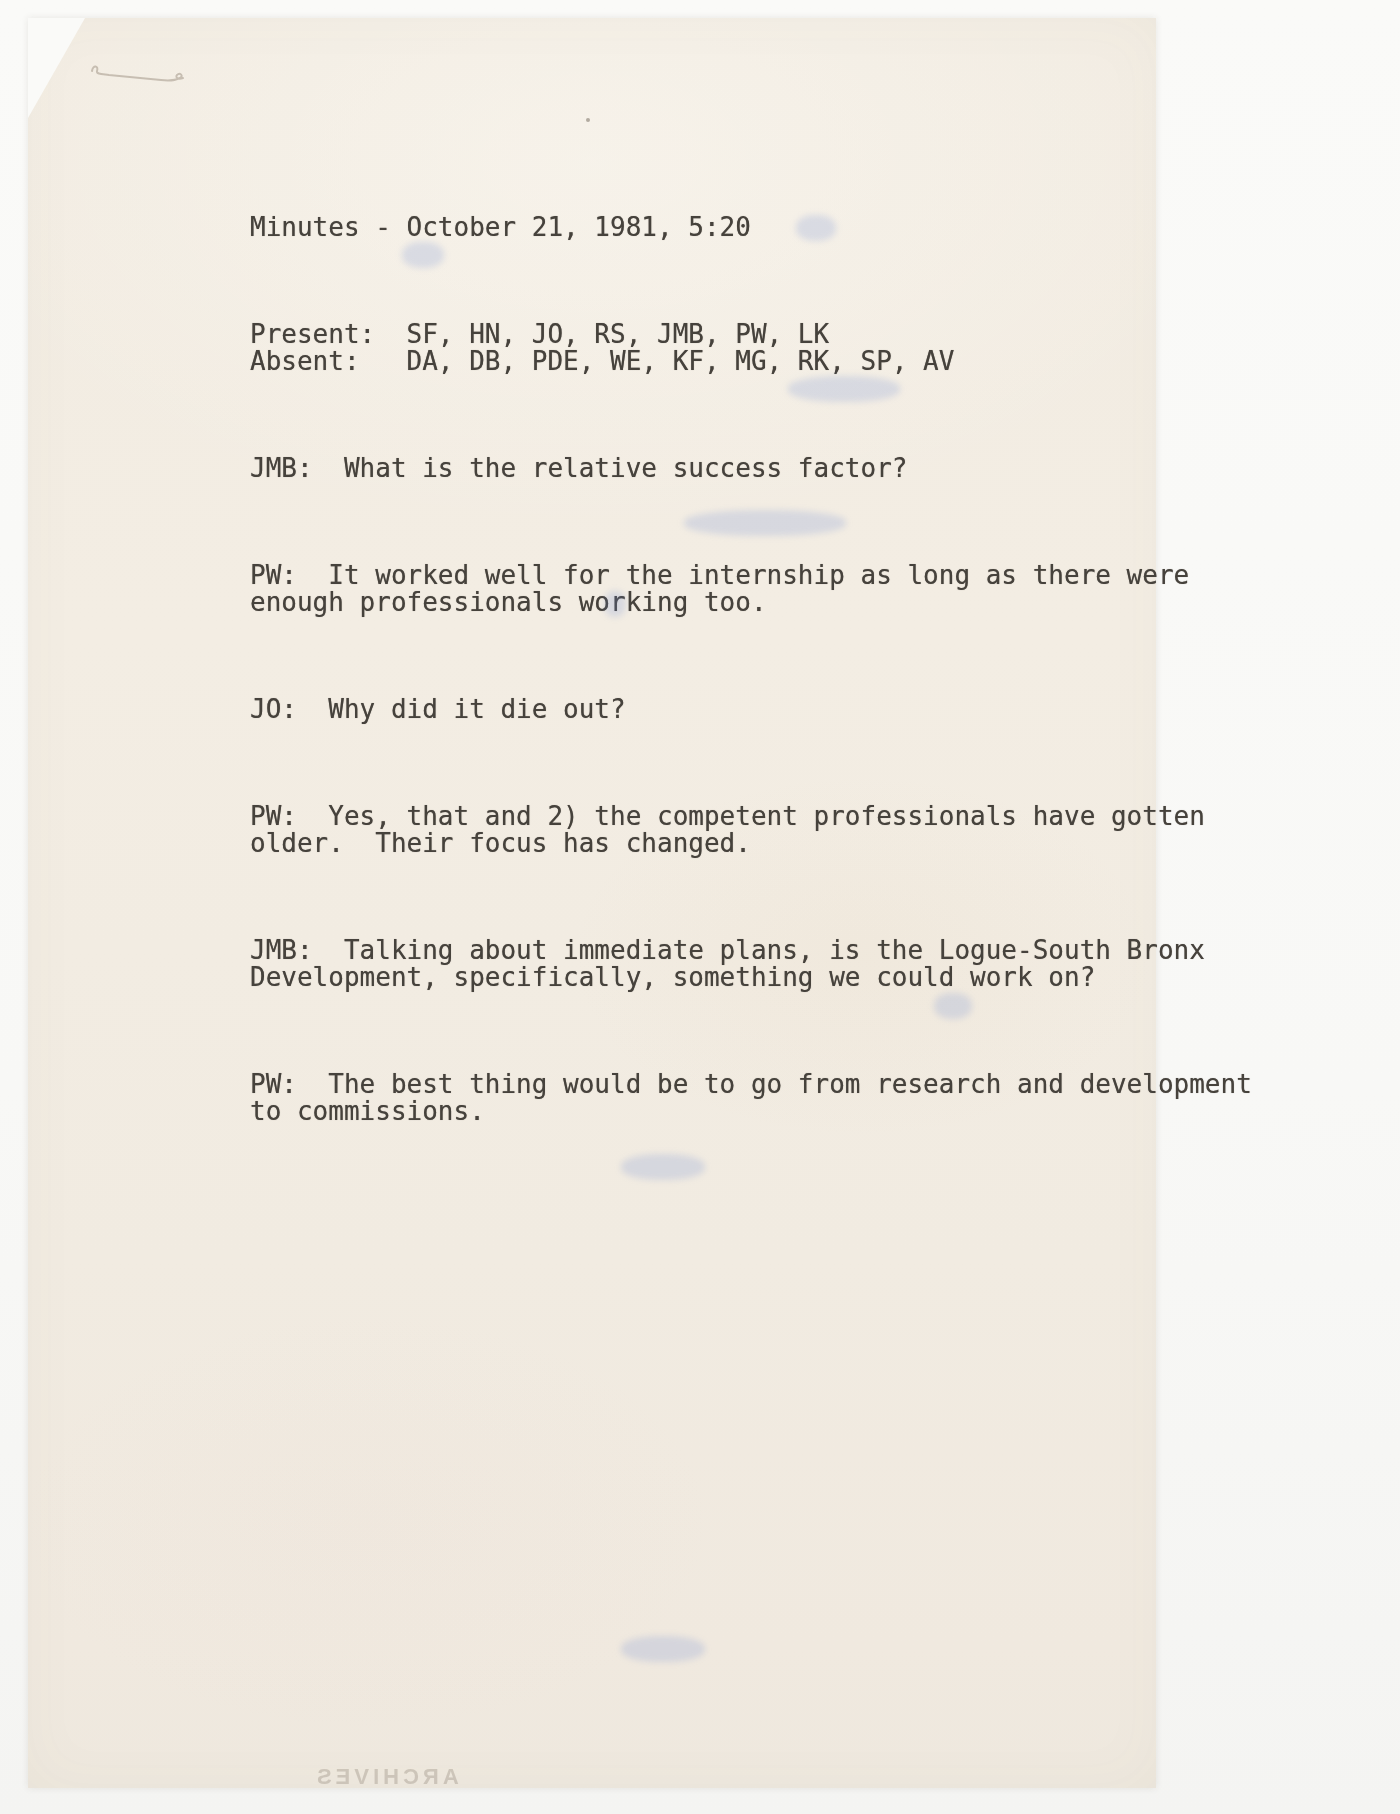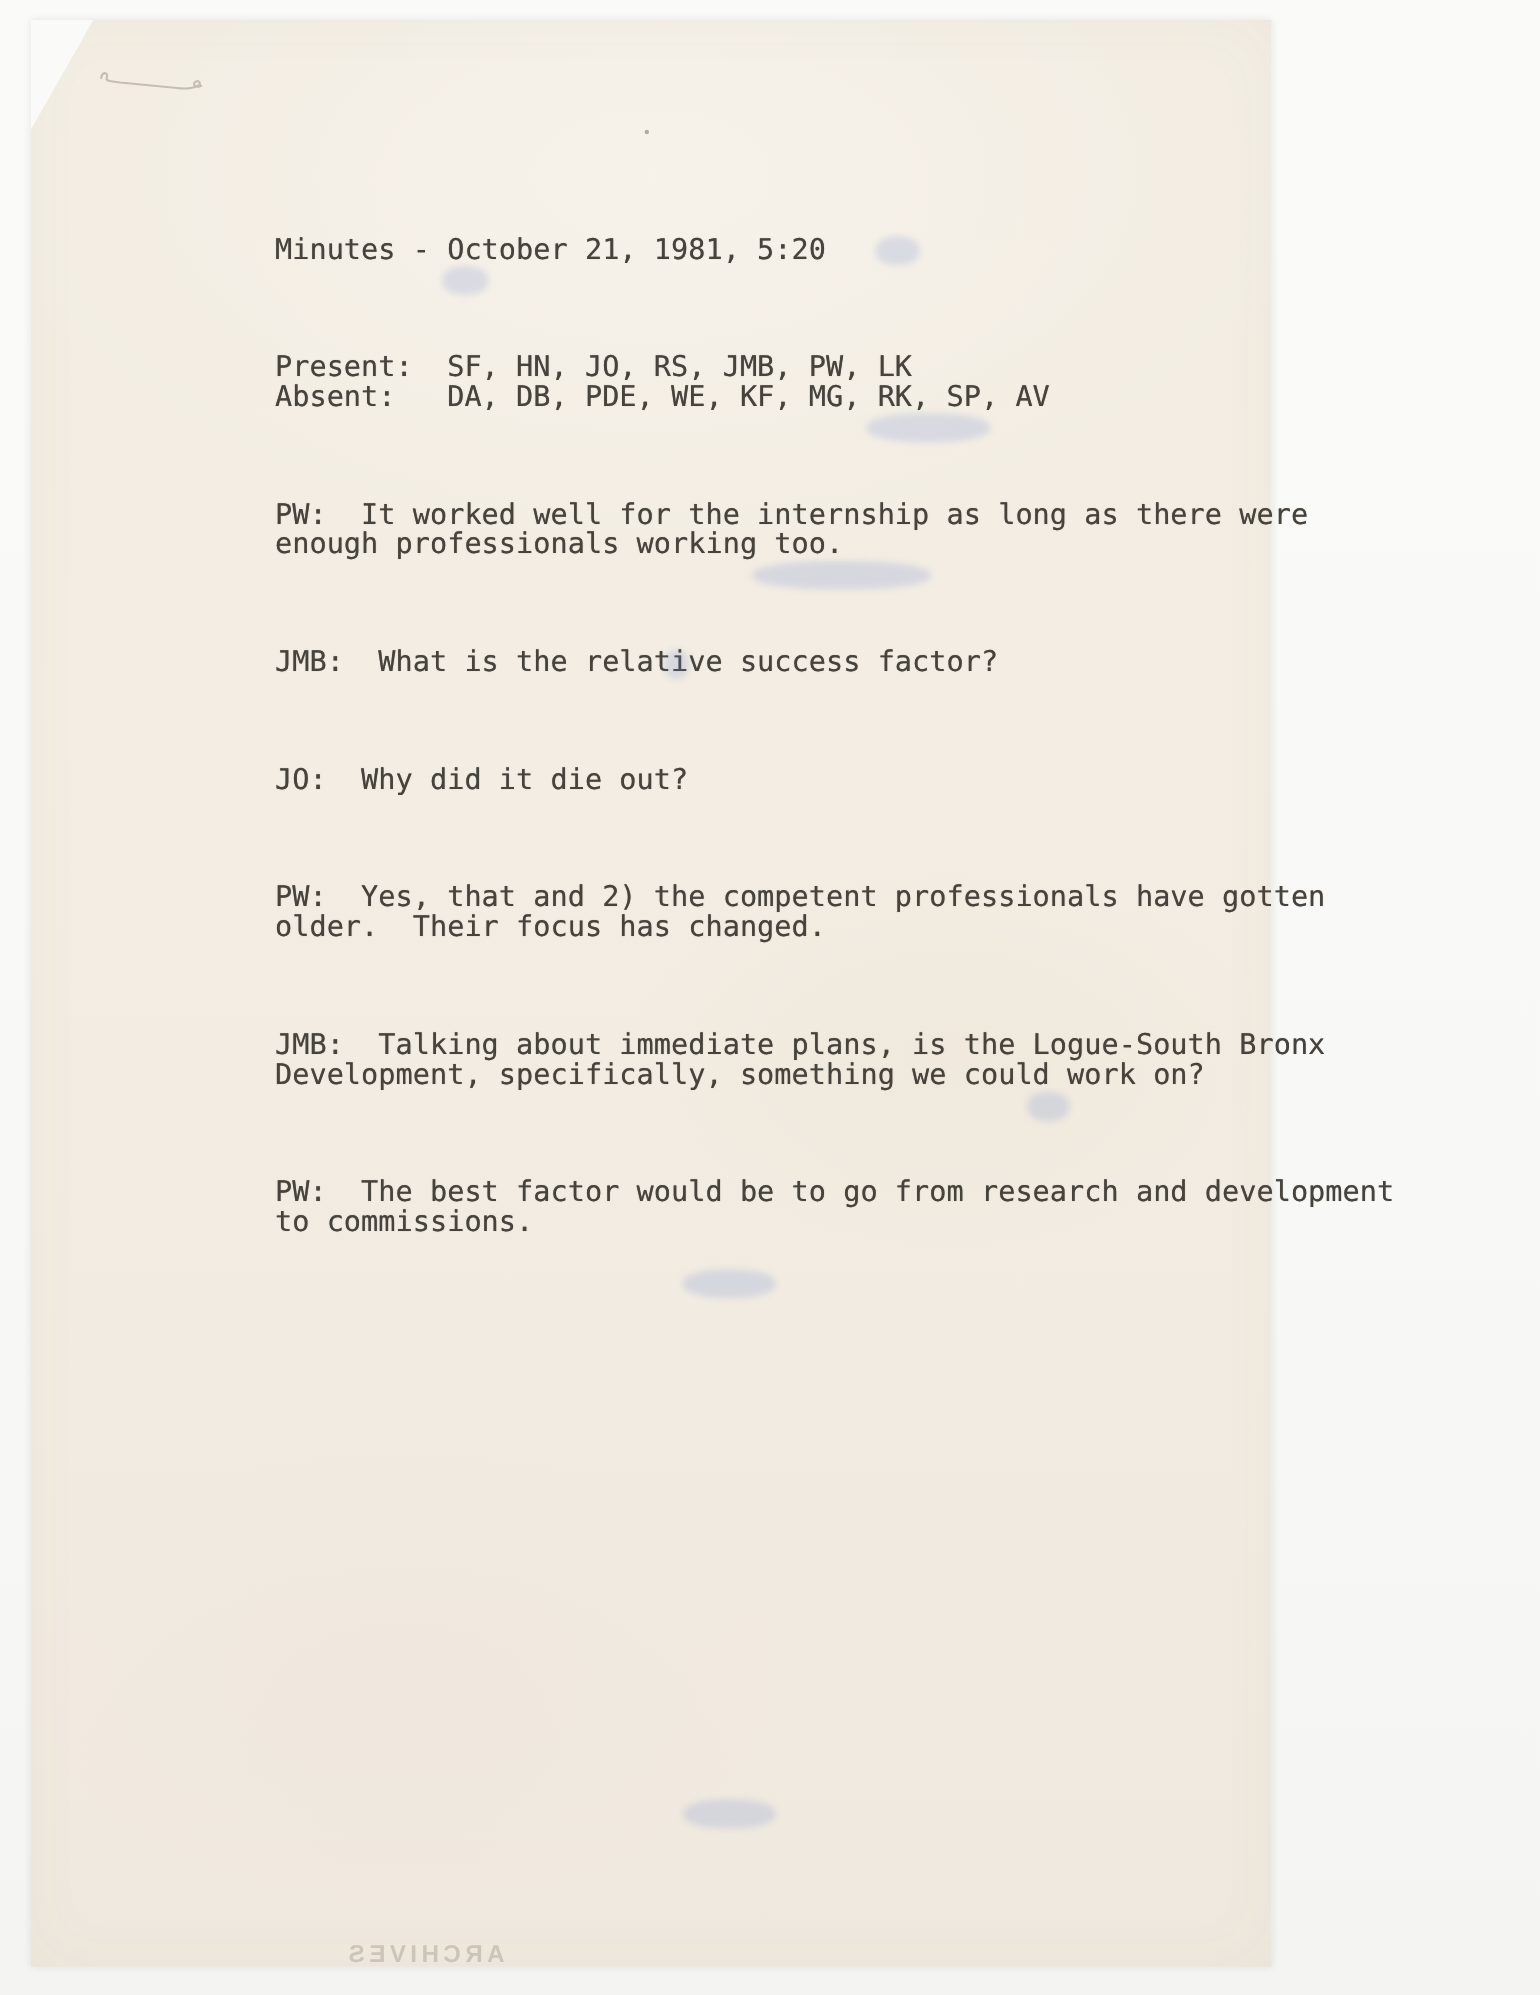--- a/index.html
+++ b/index.html
@@ -80,29 +80,29 @@
     <svg class="pencil-mark" width="120" height="30" viewBox="0 0 120 30">
       <path d="M6,15 c1,-7 7,-5 5,0 c-1,3 5,3 12,4 l52,5 c8,1 15,0 19,-2 c4,-2 0,-6 -3,-3 c-2,2 1,5 6,3" fill="none" stroke="#bdb3a6" stroke-width="2" stroke-linecap="round"></path>
     </svg>
 
     <div class="speck"></div>
 
     <div class="content">
       <p>Minutes - October 21, 1981, 5:20</p>
       <p>Present:  SF, HN, JO, RS, JMB, PW, LK
 Absent:   DA, DB, PDE, WE, KF, MG, RK, SP, AV</p>
+      <p>JMB:  What is the relative success factor?</p>
       <p>PW:  It worked well for the internship as long as there were
 enough professionals working too.</p>
-      <p>JMB:  What is the relative success factor?</p>
       <p>JO:  Why did it die out?</p>
       <p>PW:  Yes, that and 2) the competent professionals have gotten
 older.  Their focus has changed.</p>
       <p>JMB:  Talking about immediate plans, is the Logue-South Bronx
 Development, specifically, something we could work on?</p>
-      <p>PW:  The best factor would be to go from research and development
+      <p>PW:  The best thing would be to go from research and development
 to commissions.</p>
       
       
       
       
       
       
       
     </div>
 

